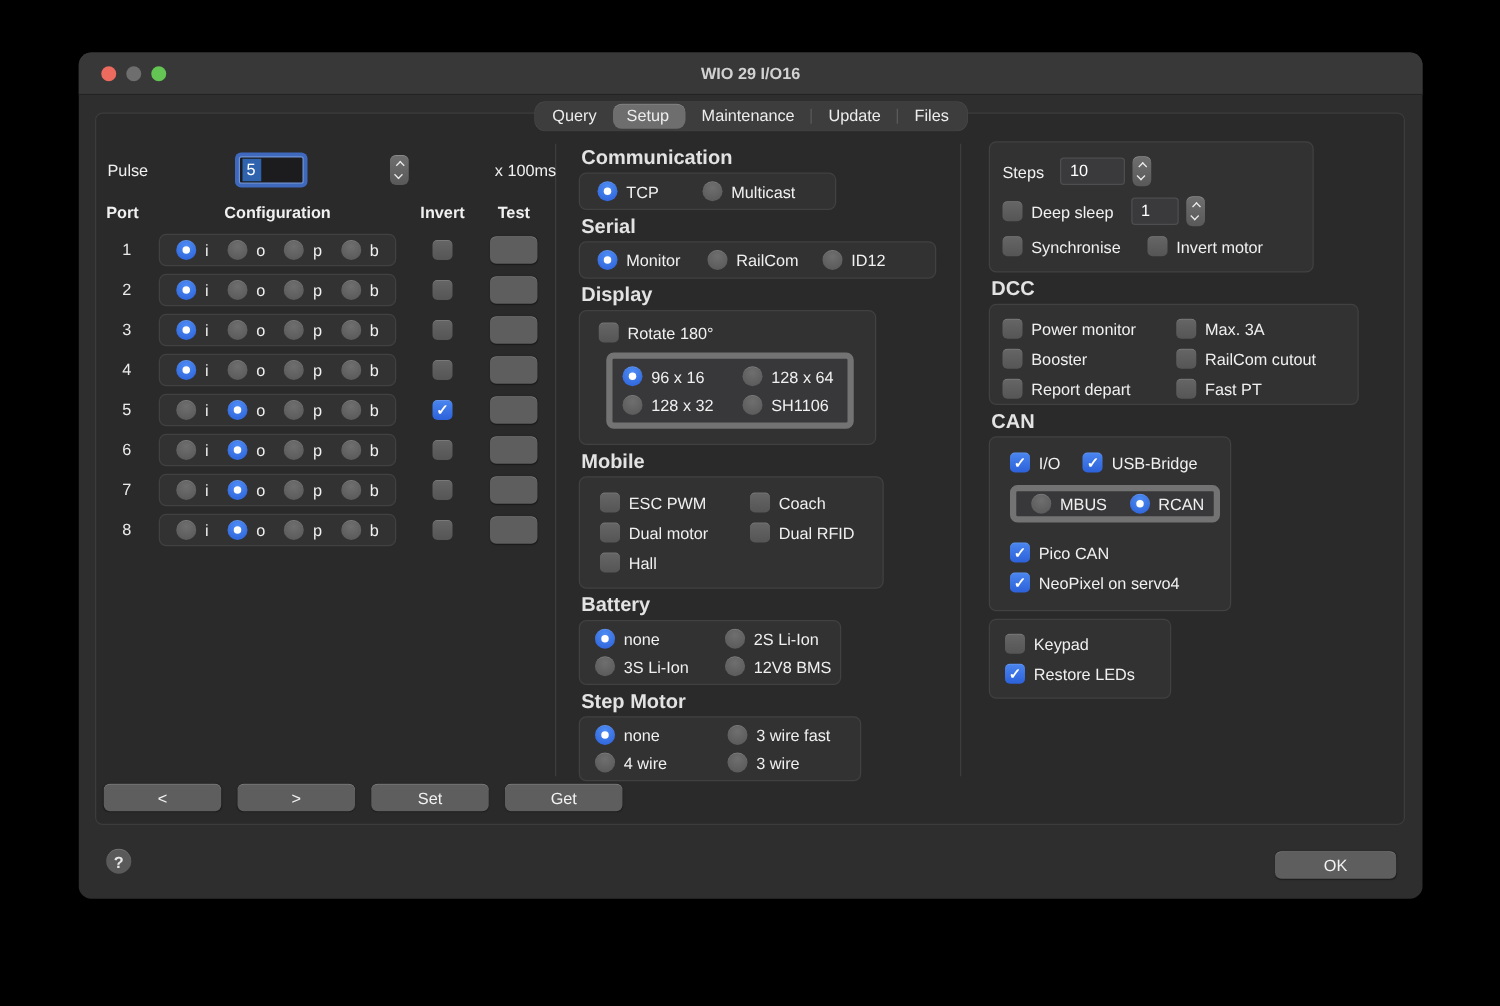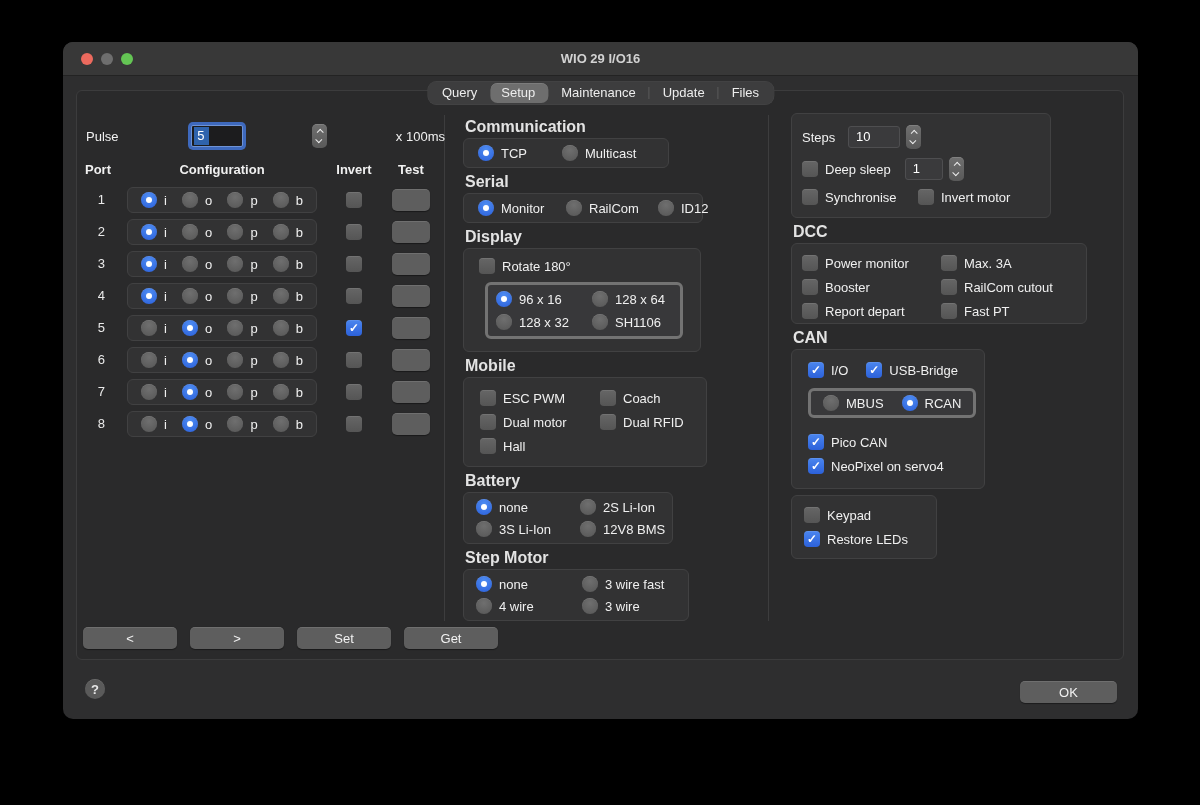--- a/index.html
+++ b/index.html
@@ -41,21 +41,21 @@
   .radio.checked { background:radial-gradient(circle at 50% 28%, #4e8cf2, #2b60da); }
   .radio.checked::after { content:""; width:6px; height:6px; border-radius:50%; background:#fff; }
   .checkbox { width:16px; height:16px; border-radius:4px; flex:none;
               background:linear-gradient(#666, #555);
               box-shadow:inset 0 0.5px 0 rgba(255,255,255,.18);
               display:flex; align-items:center; justify-content:center; }
   .checkbox.checked { background:linear-gradient(#4b86ef, #2c61da); }
   .checkbox.checked::after { content:"✓"; color:#fff; font-size:12px; font-weight:bold; line-height:1; }
   .pair { display:flex; align-items:center; gap:7px; white-space:nowrap; }
   .gbox { background:#323233; border:1px solid #414142; border-radius:6px; }
-  .ibox { background:#38383a; border:3px solid #737373; border-radius:6px; }
+  .ibox { background:#38383a; border:5px solid #737373; border-radius:6px; }
   .sec-title { font-size:16px; font-weight:600; color:#e3e3e3; height:15px; line-height:15px;
                margin:0 0 4px 2px; }
   .section { margin-bottom:6px; }
   .btn { background:#5e5e5e; border:none; border-radius:5px; color:#f2f2f2; font-size:13px;
          font-family:"Liberation Sans", sans-serif; height:22px;
          box-shadow:inset 0 0.5px 0 rgba(255,255,255,.22), 0 0.5px 1px rgba(0,0,0,.4); }
   .stepper { width:15px; height:24px; border-radius:5px; background:linear-gradient(#6f6f6f,#595959);
              box-shadow:inset 0 0.5px 0 rgba(255,255,255,.25);
              display:flex; flex-direction:column; align-items:center; justify-content:center; gap:4px; flex:none; }
   .chev { width:5px; height:5px; border:solid #ececec; border-width:1.8px 1.8px 0 0; }
@@ -80,21 +80,21 @@
   .config-box { height:26px; display:flex; align-items:center; justify-content:space-between; padding:0 13px; }
   .cell-center { display:flex; justify-content:center; }
   .test-btn { width:38px; height:22px; }
   .footer-btns { position:absolute; left:6px; top:536px; display:flex; gap:13px; }
   .footer-btns .btn { width:94px; }
 
   
   .col-mid { position:absolute; left:386px; top:28px; width:312px; }
   .box-comm { width:206px; height:30px; display:grid; grid-template-columns:84px auto;
               align-items:center; padding-left:14px; }
-  .box-serial { width:240px; height:30px; display:grid; grid-template-columns:88px 92px auto;
+  .box-serial { width:286px; height:30px; display:grid; grid-template-columns:88px 92px auto;
                 align-items:center; padding-left:14px; }
   .box-display { width:238px; padding:9px 12px 12px 15px; }
   .res-box { width:198px; margin:8px 0 0 6px; padding:6px 0 6px 8px;
              display:grid; grid-template-columns:96px auto; row-gap:7px; }
   .box-mobile { width:244px; padding:12px 0 12px 16px;
                 display:grid; grid-template-columns:120px auto; row-gap:8px; }
   .box-battery { width:210px; padding:6px 0 6px 12px;
                  display:grid; grid-template-columns:104px auto; row-gap:6px; }
   .box-step { width:226px; padding:6px 0 6px 12px;
               display:grid; grid-template-columns:106px auto; row-gap:6px; }

